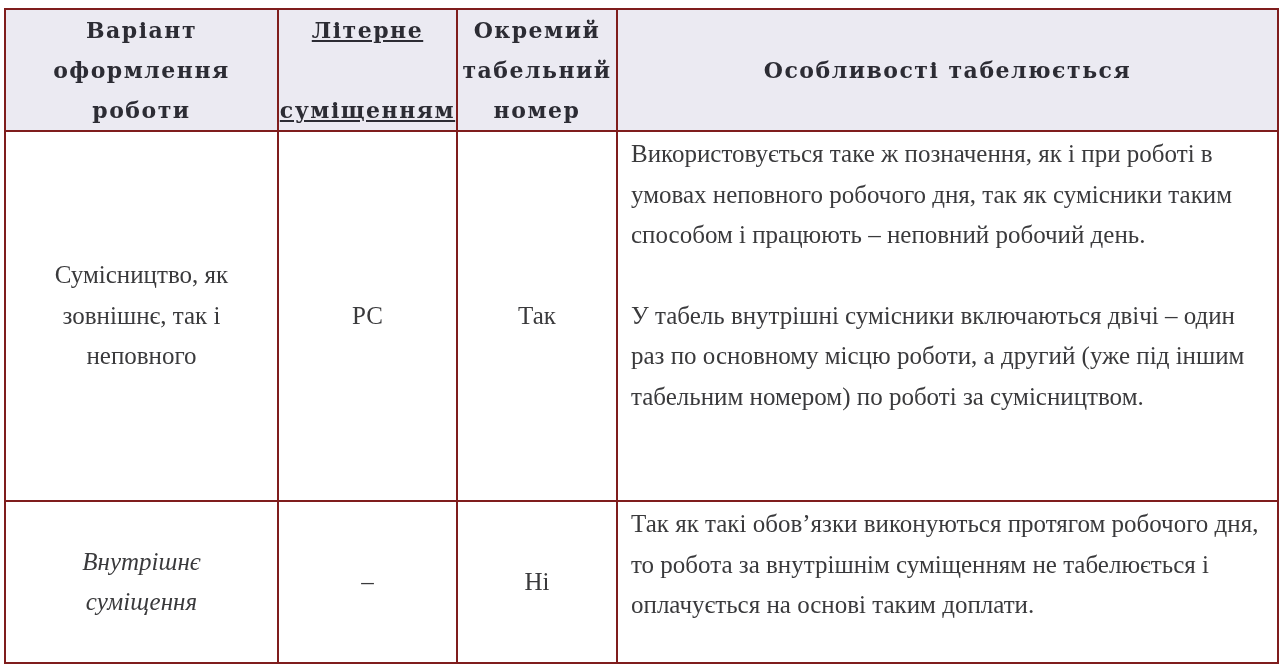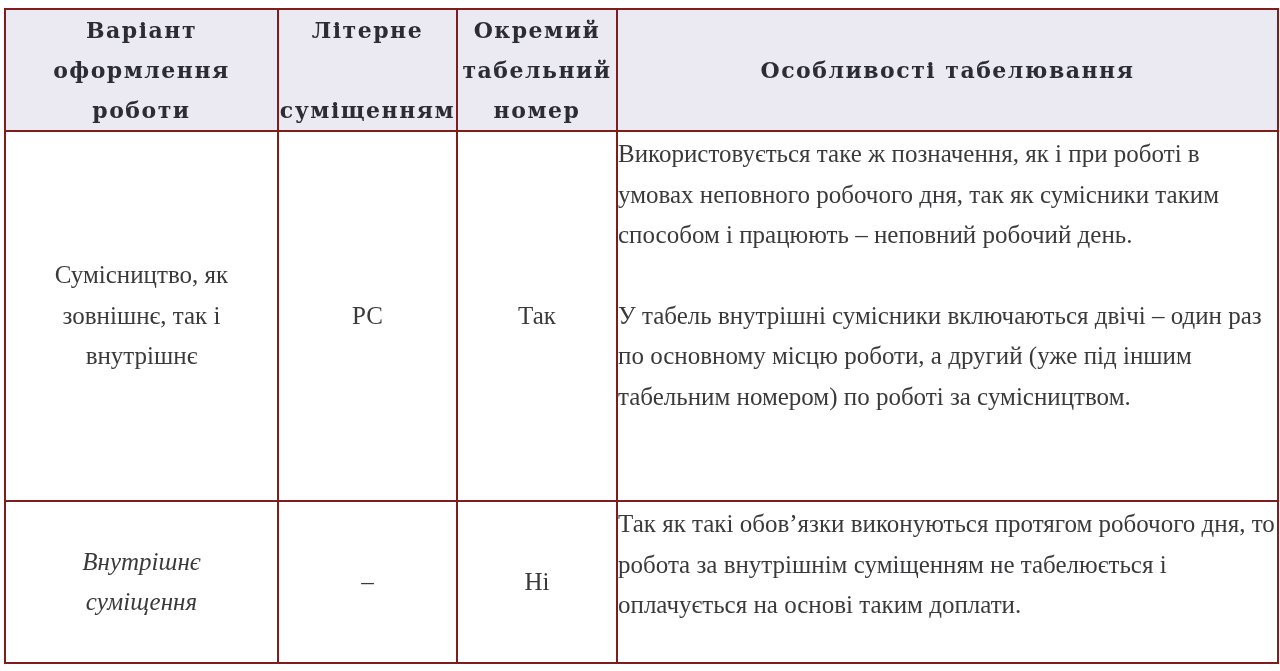--- a/index.html
+++ b/index.html
@@ -40,41 +40,42 @@
     th.col-variant { width: 271px; vertical-align: middle; }
     th.col-letter { width: 177px; vertical-align: middle; }
     th.col-number { width: 158px; vertical-align: middle; }
     th.col-notes { vertical-align: middle; }
     .letter-inner {
       display: flex;
       flex-direction: column;
       justify-content: space-between;
       height: 120px;
       padding: 0;
+      text-decoration: underline;
     }
     table.tbl tbody td {
       font-family: "Liberation Serif", "DejaVu Serif", serif;
       font-size: 25px;
       line-height: 40.5px;
       color: #3a3a3c;
       background: #ffffff;
     }
     td.center {
       text-align: center;
       vertical-align: middle;
     }
     td.notes {
       text-align: left;
       vertical-align: top;
       padding-left: 1px;
       padding-right: 2px;
     }
     tr.row1 td { height: 368px; }
     tr.row2 td { height: 160px; }
-    .para { margin: 0; }
+    .para { margin: 13px; }
     .para + .para { margin-top: 40px; }
     .notes .para-first { margin-top: 2px; }
   </style>
 </head>
 <body>
 
 <table class="tbl">
   <thead>
     <tr>
       <th class="col-variant">
@@ -83,28 +84,28 @@
       <th class="col-letter">
         <div class="letter-inner">
           <span>Літерне</span>
           <span>суміщенням</span>
         </div>
       </th>
       <th class="col-number">
         <div style="width:150px;margin:0 auto;">Окремий табельний номер</div>
       </th>
       <th class="col-notes">
-        <span>Особливості табелювання</span>
+        <span>Особливості табелюється</span>
       </th>
     </tr>
   </thead>
   <tbody>
     <tr class="row1">
       <td class="center">
-        <div style="width:220px;margin:0 auto;">Сумісництво, як зовнішнє, так і внутрішнє</div>
+        <div style="width:220px;margin:0 auto;">Сумісництво, як зовнішнє, так і неповного</div>
       </td>
       <td class="center">РС</td>
       <td class="center">Так</td>
       <td class="notes">
         <p class="para para-first">Використовується таке ж позначення, як і при роботі в умовах неповного робочого дня, так як сумісники таким способом і працюють – неповний робочий день.</p>
         <p class="para">У табель внутрішні сумісники включаються двічі – один раз по основному місцю роботи, а другий (уже під іншим табельним номером) по роботі за сумісництвом.</p>
       </td>
     </tr>
     <tr class="row2">
       <td class="center">

